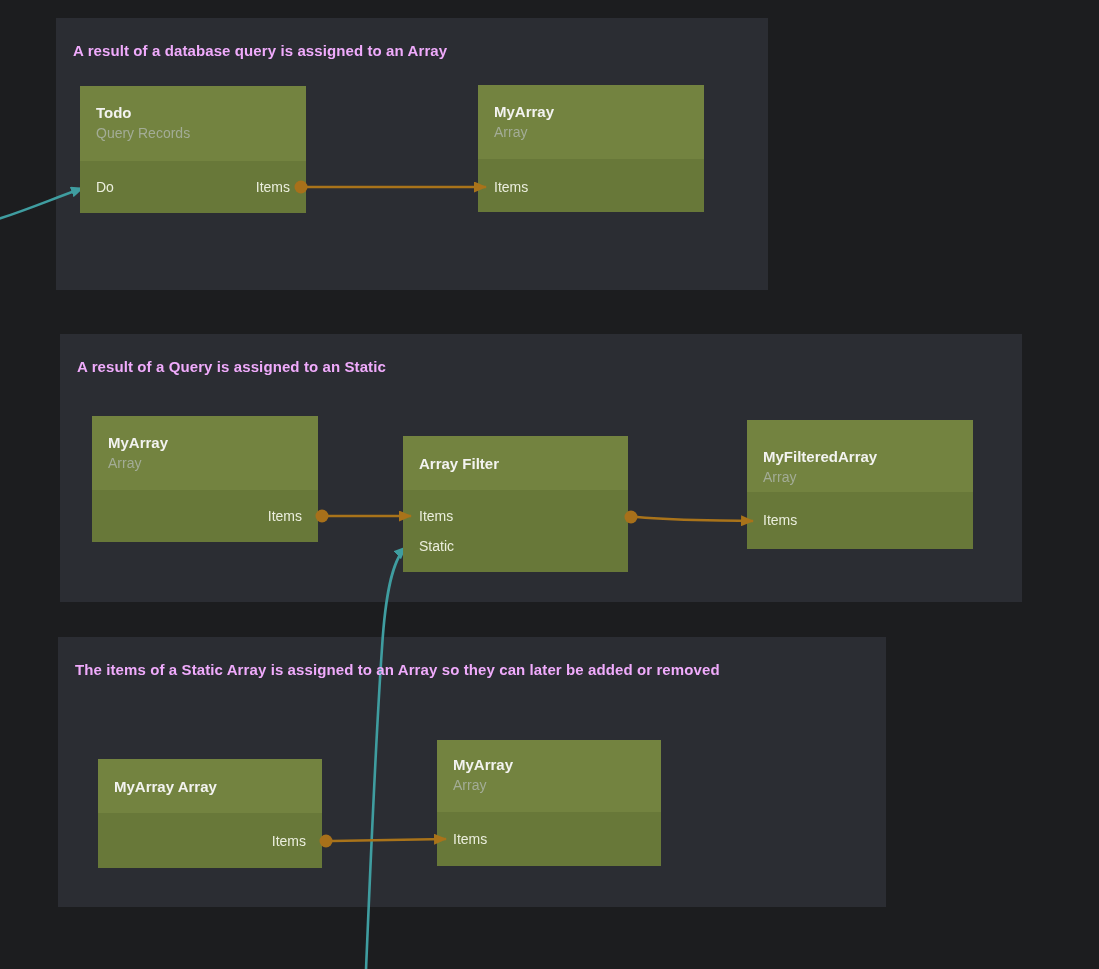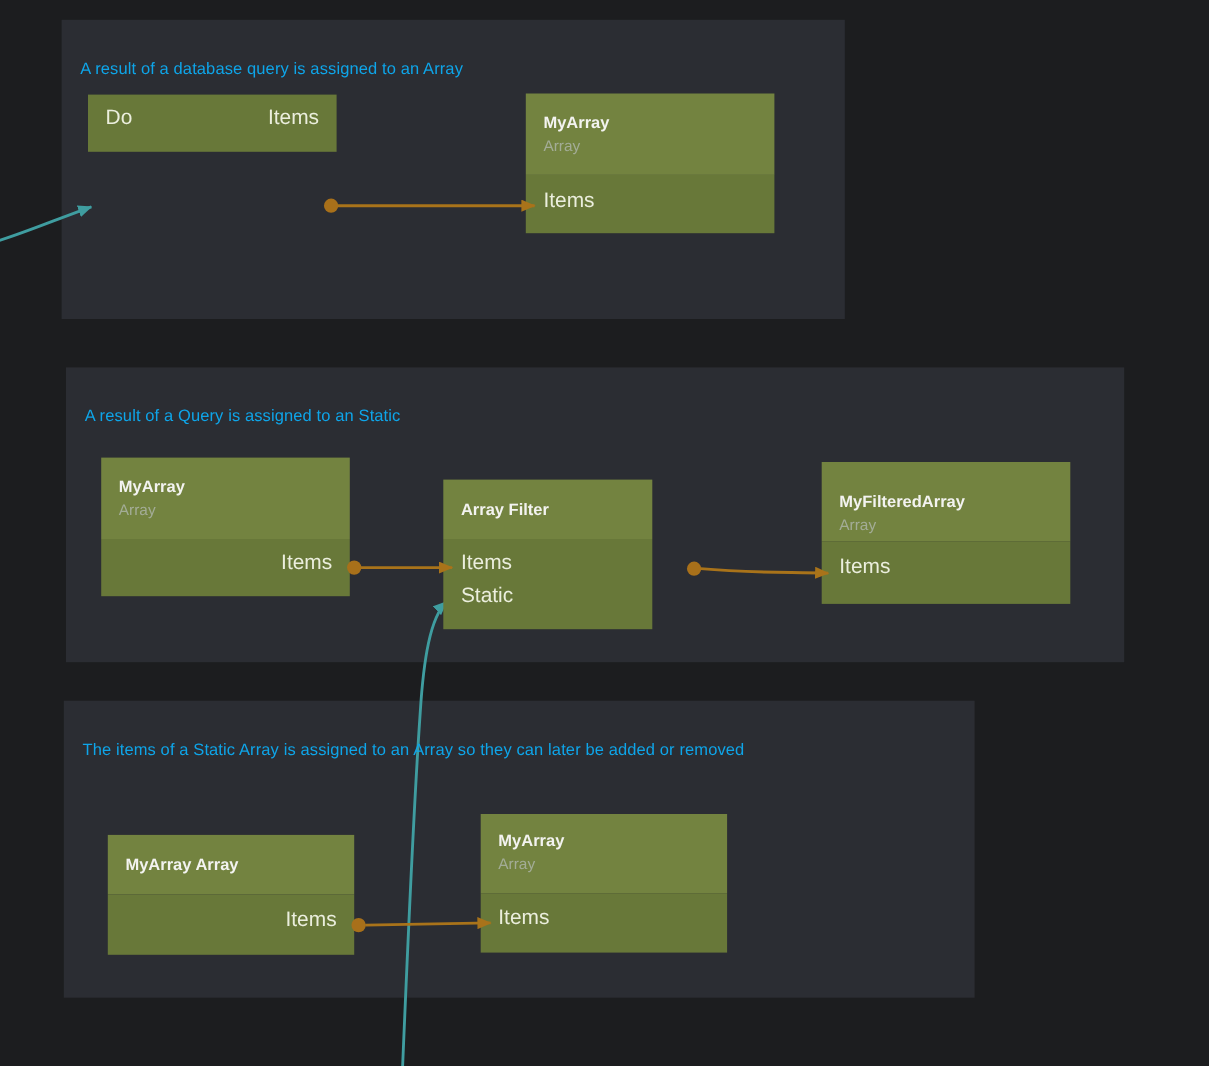--- a/index.html
+++ b/index.html
@@ -10,48 +10,47 @@
     font-family:"Liberation Sans", sans-serif;
     overflow:hidden;
   }
   
   .panel{position:absolute;background:#2b2d33;}
   #panel-1{left:56px;top:18px;width:712px;height:272px;}
   #panel-2{left:60px;top:334px;width:962px;height:268px;}
   #panel-3{left:58px;top:637px;width:828px;height:270px;}
   .panel-title{
     position:absolute;left:17px;top:24px;z-index:3;
-    font-size:15px;font-weight:normal;color:#0ea5e9;letter-spacing:0.1px;
+    font-size:15px;font-weight:bold;color:#f0abfc;letter-spacing:0.1px;
     white-space:nowrap;
-    margin-top:12px;
   }
   
   .wire-layer{position:absolute;left:0;top:0;width:1099px;height:969px;pointer-events:none;}
   
   .node{position:absolute;color:#f1f1ee;}
   .node-header{background:#738340;padding:0 16px;box-sizing:border-box;}
   .node-header.two-line{padding-top:16px;}
   .node-header.one-line{display:flex;align-items:center;}
   .node-title{font-size:15px;font-weight:bold;color:#f3f3f0;line-height:21px;}
   .node-subtitle{font-size:14px;color:#a3ac96;line-height:20px;}
   .node-body{background:#687839;box-sizing:border-box;padding:0 16px;}
-  .port-row{display:flex;align-items:flex-start;height:30px;font-size:19px;color:#ebeedd;}
+  .port-row{display:flex;align-items:center;height:30px;font-size:14px;color:#ebeedd;}
   .port-row.both{justify-content:space-between;}
   .port-row.out-only{justify-content:flex-end;}
   
   #n-todo{left:80px;top:86px;width:226px;}
   #n-todo .node-header{height:75px;}
   #n-todo .node-body{height:52px;padding-top:11px;}
   #n-myarray-top{left:478px;top:85px;width:226px;}
   #n-myarray-top .node-header{height:74px;}
   #n-myarray-top .node-body{height:53px;padding-top:13px;}
   #n-myarray-mid{left:92px;top:416px;width:226px;}
   #n-myarray-mid .node-header{height:74px;}
   #n-myarray-mid .node-body{height:52px;padding-top:11px;}
-  #n-arrayfilter{left:403px;top:436px;width:190px;}
+  #n-arrayfilter{left:403px;top:436px;width:225px;}
   #n-arrayfilter .node-header{height:54px;}
   #n-arrayfilter .node-body{height:82px;padding-top:11px;}
   #n-myfilteredarray{left:747px;top:420px;width:226px;}
   #n-myfilteredarray .node-header{height:72px;padding-top:26px;}
   #n-myfilteredarray .node-body{height:57px;padding-top:13px;}
   #n-staticarray{left:98px;top:759px;width:224px;}
   #n-staticarray .node-header{height:54px;}
   #n-staticarray .node-body{height:55px;padding-top:13px;}
   #n-myarray-bot{left:437px;top:740px;width:224px;}
   #n-myarray-bot .node-header{height:72px;padding-top:14px;}
@@ -74,20 +73,24 @@
   <defs>
     <marker id="arrow-teal" markerWidth="13" markerHeight="11" refX="12" refY="5.5" orient="auto" markerUnits="userSpaceOnUse">
       <path d="M0,0 L13,5.5 L0,11 Z" fill="#3f9da0"></path>
     </marker>
   </defs>
   <path d="M -8 221 C 22 212, 52 199, 83 188" stroke="#3f9da0" stroke-width="2.6" fill="none" marker-end="url(#arrow-teal)"></path>
   <path d="M 366 970 C 371 850, 377 720, 382 648 C 385 600, 391 561, 406 547" stroke="#3f9da0" stroke-width="2.6" fill="none" marker-end="url(#arrow-teal)"></path>
 </svg>
 
 <div class="node" id="n-todo">
+  <div class="node-header two-line">
+    <div class="node-title">Todo</div>
+    <div class="node-subtitle">Query Records</div>
+  </div>
   <div class="node-body">
     <div class="port-row both">
       <span>Do</span>
       <span>Items</span>
     </div>
   </div>
 </div>
 
 <div class="node" id="n-myarray-top">
   <div class="node-header two-line">

